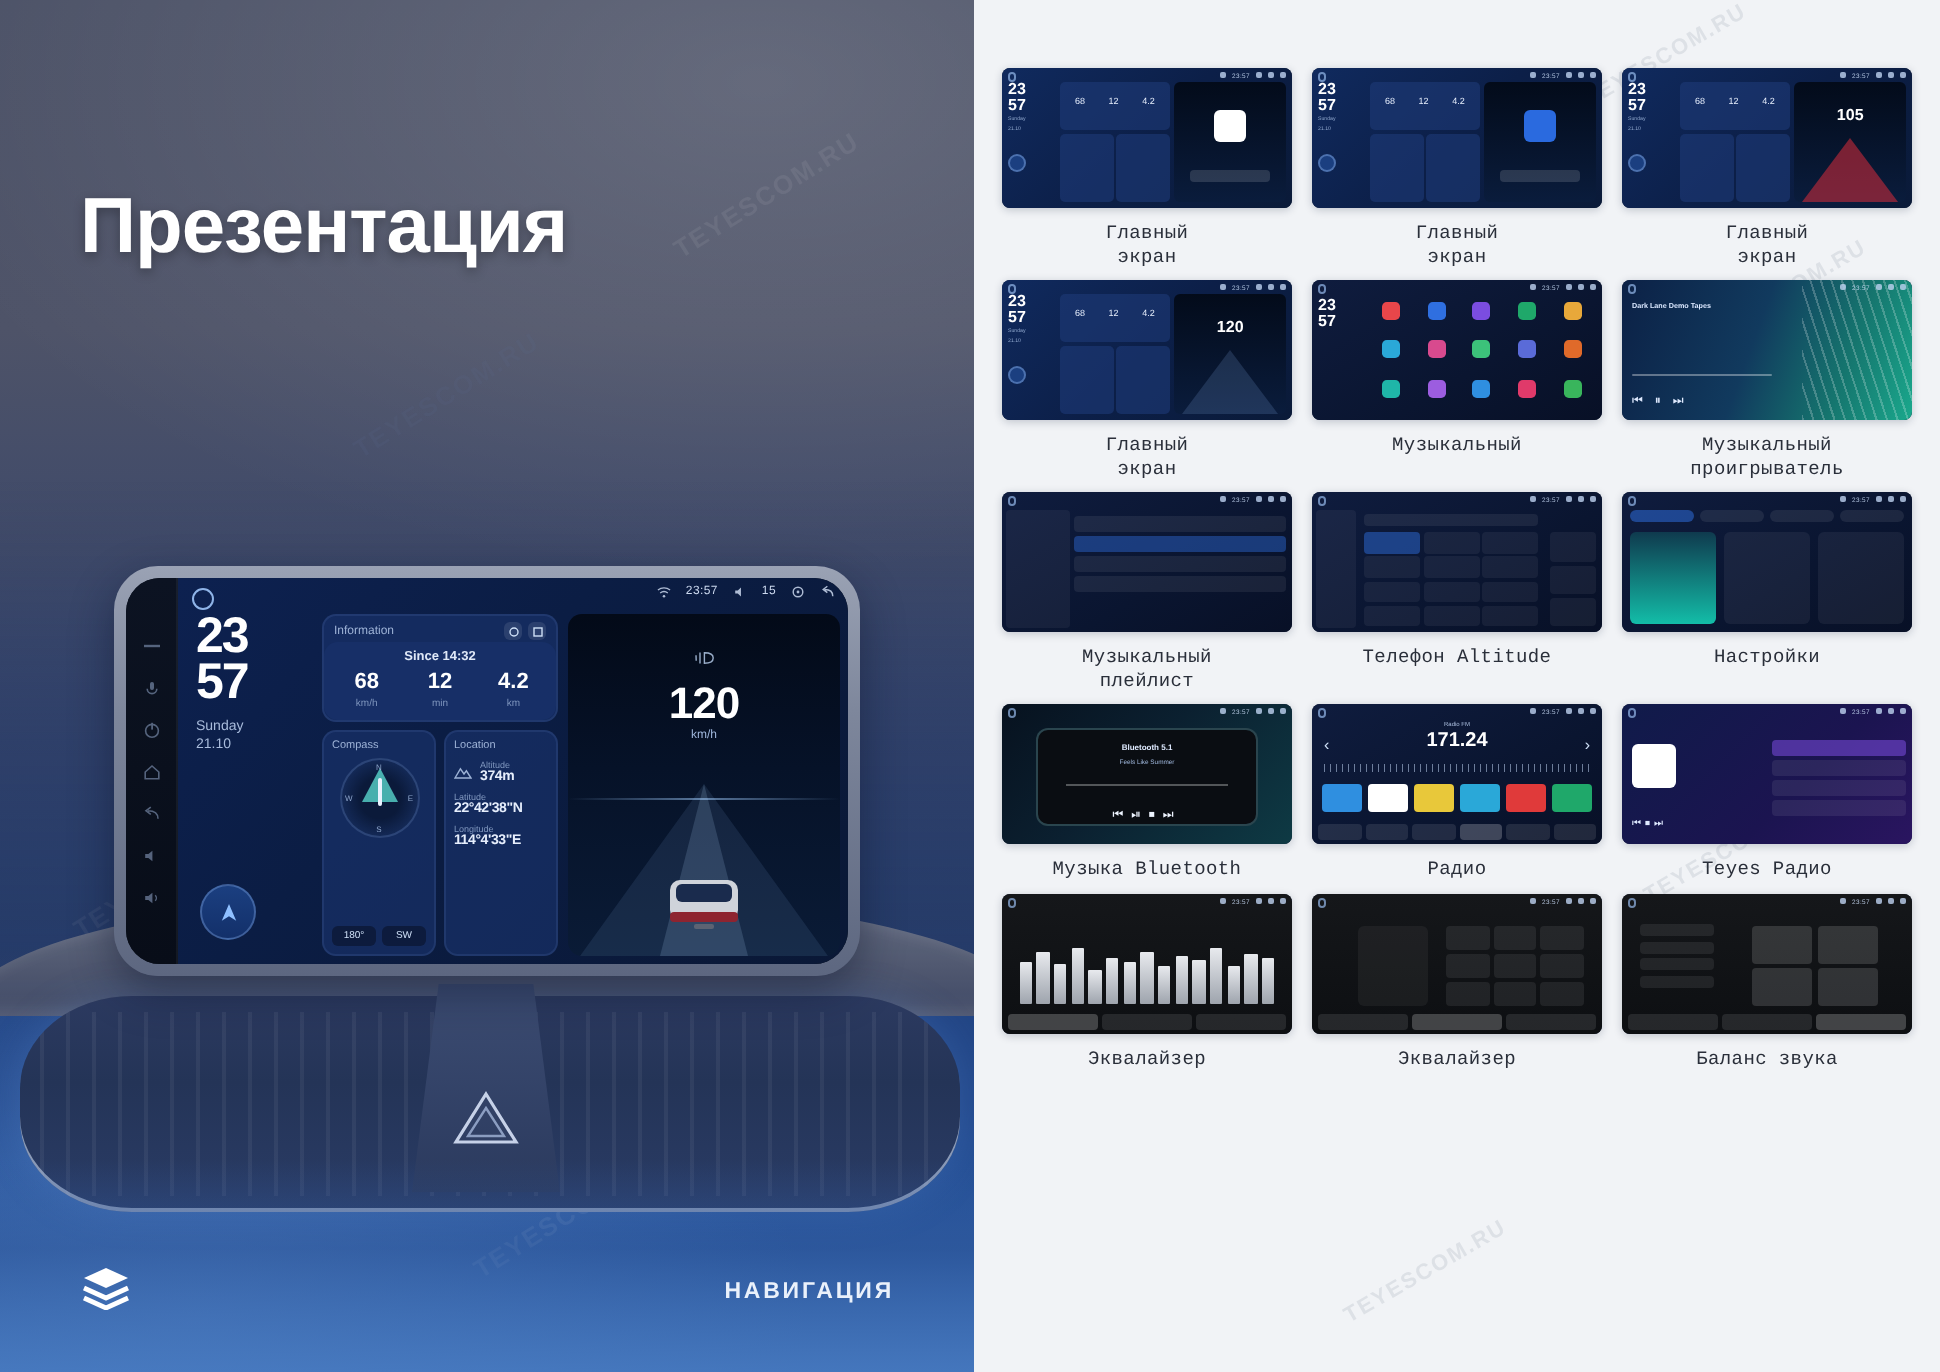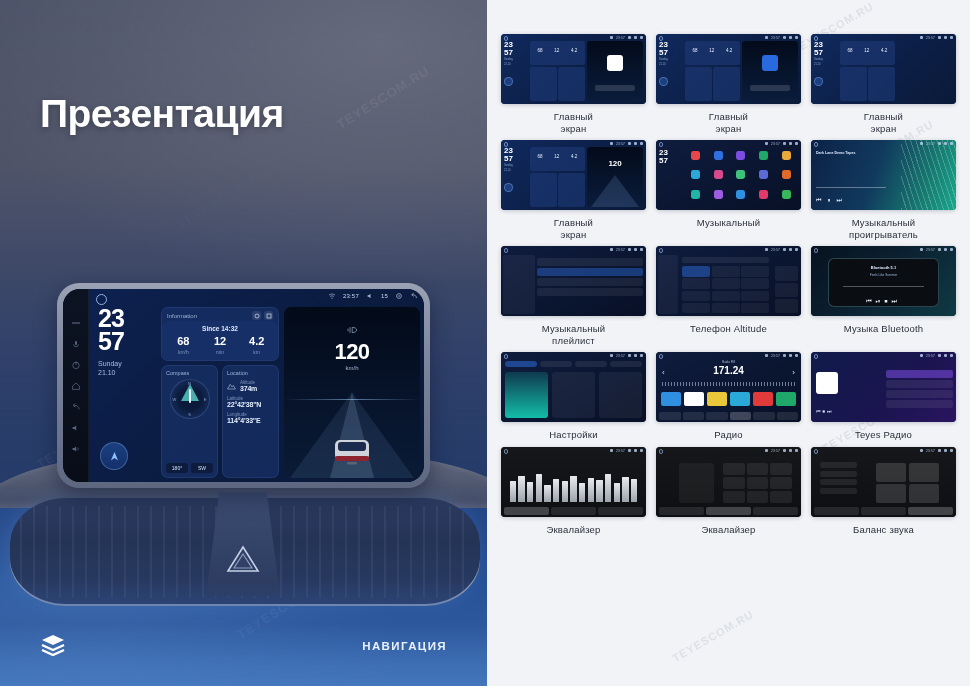--- a/index.html
+++ b/index.html
@@ -218,21 +218,21 @@
   }
   .thumb .tbar {
     position:absolute; top:1.5px; right:3px; display:flex; gap:3px; align-items:center; z-index:4;
   }
   .thumb .tbar i { display:block; width:3px; height:3px; background:rgba(190,210,240,.8); border-radius:1px; }
   .thumb .tbar .tclock { color:rgba(200,218,245,.85); font-size:3.2px; letter-spacing:.2px;}
   .thumb .hdot { position:absolute; left:2.5px; top:2px; width:4.5px; height:4.5px;
                  border-radius:50%; border:.6px solid rgba(150,185,235,.7); z-index:4;}
   .cap {
     margin-top:7px; text-align:center; color:#2a2f3a; font-size:9.5px; line-height:1.22;
-    letter-spacing:.2px; font-family:Liberation Sans, sans-serif;
+    letter-spacing:.2px; font-family:Liberation Mono, monospace;
   }
 
   
   .t-home { background:linear-gradient(135deg,#102a5e 0%,#0c1f48 50%,#0a1a38 100%); display:flex; padding:7px 3px 3px 3px; gap:2px;}
   .t-home .ha { width:17%; }
   .t-home .ha .c { color:#fff; font-size:8px; font-weight:700; line-height:.95; }
   .t-home .ha .d { color:#8ea6cc; font-size:2.6px; margin-top:2px; }
   .t-home .ha .fab { width:9px;height:9px;border-radius:50%;background:#1b3f80;margin-top:11px;
                      border:.5px solid rgba(150,190,245,.4);}
   .t-home .hb { width:40%; display:flex; flex-direction:column; gap:1.5px; }
@@ -590,20 +590,24 @@
                     <span>68</span>
                     <span>12</span>
                     <span>4.2</span>
                   </div>
                 </div>
                 <div class="mini-row">
                   <div class="mini-card"></div>
                   <div class="mini-card"></div>
                 </div>
               </div>
+              <div class="hc">
+                <div style="position:absolute;left:0;right:0;top:12px;text-align:center;color:#fff;font-size:8px;font-weight:700;">105</div>
+                <div style="position:absolute;left:50%;bottom:0;transform:translateX(-50%);width:0;height:0;border-left:24px solid transparent;border-right:24px solid transparent;border-bottom:32px solid rgba(217,43,58,.55);"></div>
+              </div>
             </div>
             <span class="hdot"></span>
             <span class="tbar">
               <i></i>
               <span class="tclock">23:57</span>
               <i></i>
               <i></i>
               <i></i>
             </span>
           </div>
@@ -814,64 +818,64 @@
               <i></i>
               <i></i>
             </span>
           </div>
           <div class="cap">
             <div>Телефон Altitude</div>
           </div>
         </div>
         <div class="cell">
           <div class="thumb">
+            <div class="fill dark"></div>
+            <div style="position:absolute;left:4px;right:4px;top:9px;display:flex;gap:3px;">
+              <i style="flex:1;height:6px;border-radius:3px;background:rgba(46,107,216,.55);display:block;"></i>
+              <i style="flex:1;height:6px;border-radius:3px;background:rgba(255,255,255,.08);display:block;"></i>
+              <i style="flex:1;height:6px;border-radius:3px;background:rgba(255,255,255,.08);display:block;"></i>
+              <i style="flex:1;height:6px;border-radius:3px;background:rgba(255,255,255,.08);display:block;"></i>
+            </div>
+            <div style="position:absolute;left:4px;top:20px;bottom:4px;right:4px;display:flex;gap:4px;">
+              <div style="flex:1;border-radius:3px;background:linear-gradient(180deg,#0f3a4e,#13bda8);"></div>
+              <div style="flex:1;border-radius:3px;background:rgba(255,255,255,.06);"></div>
+              <div style="flex:1;border-radius:3px;background:rgba(255,255,255,.06);"></div>
+            </div>
+            <span class="hdot"></span>
+            <span class="tbar">
+              <i></i>
+              <span class="tclock">23:57</span>
+              <i></i>
+              <i></i>
+              <i></i>
+            </span>
+          </div>
+          <div class="cap">
+            <div>Настройки</div>
+          </div>
+        </div>
+        <div class="cell">
+          <div class="thumb">
             <div class="fill btblue"></div>
             <div style="position:absolute;left:12%;right:12%;top:16%;bottom:14%;border-radius:6px;background:#0a0d12;border:.7px solid rgba(120,200,220,.3);"></div>
             <div style="position:absolute;left:0;right:0;top:26%;text-align:center;color:#dfeaff;font-size:4px;font-weight:700;">Bluetooth 5.1</div>
             <div style="position:absolute;left:0;right:0;top:38%;text-align:center;color:#9fb7dc;font-size:3.2px;">Feels Like Summer</div>
             <div style="position:absolute;left:22%;right:22%;top:56%;height:1px;background:rgba(255,255,255,.3);"></div>
             <div style="position:absolute;left:0;right:0;bottom:16%;text-align:center;color:#eef4ff;font-size:6px;letter-spacing:4px;">⏮⏯⏹⏭</div>
             <span class="hdot"></span>
             <span class="tbar">
               <i></i>
               <span class="tclock">23:57</span>
               <i></i>
               <i></i>
               <i></i>
             </span>
           </div>
           <div class="cap">
             <div>Музыка Bluetooth</div>
-          </div>
-        </div>
-        <div class="cell">
-          <div class="thumb">
-            <div class="fill dark"></div>
-            <div style="position:absolute;left:4px;right:4px;top:9px;display:flex;gap:3px;">
-              <i style="flex:1;height:6px;border-radius:3px;background:rgba(46,107,216,.55);display:block;"></i>
-              <i style="flex:1;height:6px;border-radius:3px;background:rgba(255,255,255,.08);display:block;"></i>
-              <i style="flex:1;height:6px;border-radius:3px;background:rgba(255,255,255,.08);display:block;"></i>
-              <i style="flex:1;height:6px;border-radius:3px;background:rgba(255,255,255,.08);display:block;"></i>
-            </div>
-            <div style="position:absolute;left:4px;top:20px;bottom:4px;right:4px;display:flex;gap:4px;">
-              <div style="flex:1;border-radius:3px;background:linear-gradient(180deg,#0f3a4e,#13bda8);"></div>
-              <div style="flex:1;border-radius:3px;background:rgba(255,255,255,.06);"></div>
-              <div style="flex:1;border-radius:3px;background:rgba(255,255,255,.06);"></div>
-            </div>
-            <span class="hdot"></span>
-            <span class="tbar">
-              <i></i>
-              <span class="tclock">23:57</span>
-              <i></i>
-              <i></i>
-              <i></i>
-            </span>
-          </div>
-          <div class="cap">
-            <div>Настройки</div>
           </div>
         </div>
         <div class="cell">
           <div class="thumb">
             <div class="fill dark"></div>
             <div style="position:absolute;left:0;right:0;top:8px;text-align:center;color:#a9bcdc;font-size:3px;">Radio FM</div>
             <div style="position:absolute;left:0;right:0;top:13px;text-align:center;color:#fff;font-size:10px;font-weight:600;">171.24</div>
             <div style="position:absolute;left:6px;top:16px;color:#cfe0f7;font-size:8px;">‹</div>
             <div style="position:absolute;right:6px;top:16px;color:#cfe0f7;font-size:8px;">›</div>
             <div style="position:absolute;left:6px;right:6px;top:30px;height:4px;background:repeating-linear-gradient(90deg,rgba(190,210,240,.55) 0 .6px, rgba(0,0,0,0) .6px 3px);"></div>

